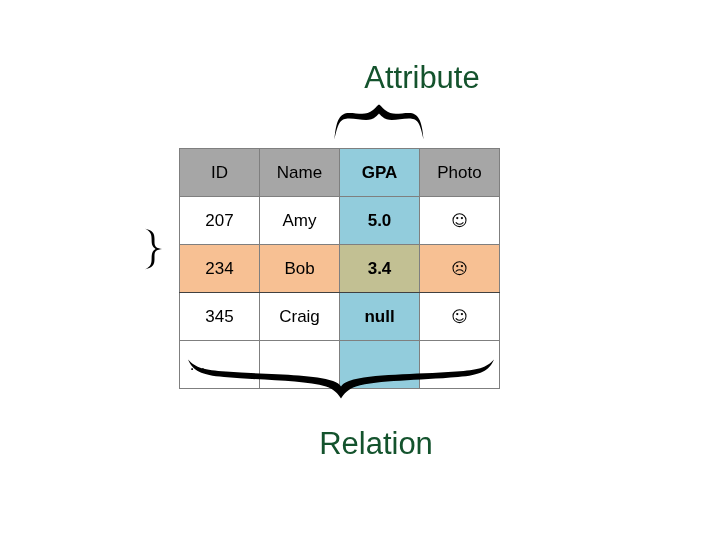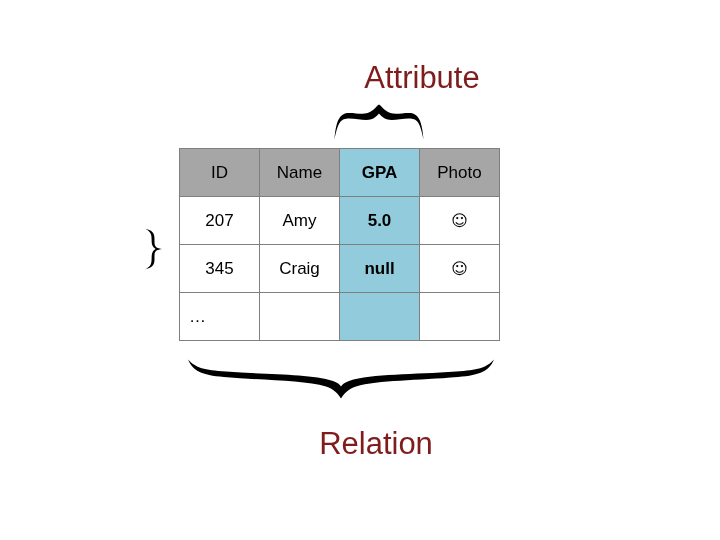--- a/index.html
+++ b/index.html
@@ -15,21 +15,21 @@
   }
   #stage {
     position: relative;
     width: 720px;
     height: 540px;
   }
 
   
   .label {
     position: absolute;
-    color: #7f1d1d;
+    color: #14532d;
     font-weight: 400;
     white-space: nowrap;
     line-height: 1;
   }
   #attribute-label {
     left: 0;
     top: 62px;
     width: 720px;
     text-align: center;
     font-size: 31px;
@@ -168,20 +168,26 @@
         <th>Photo</th>
       </tr>
     </thead>
     <tbody>
       <tr>
         <td>207</td>
         <td>Amy</td>
         <td class="col-hl">5.0</td>
         <td class="cell-emoji">☺</td>
       </tr>
+      <tr class="row-hl">
+        <td>234</td>
+        <td>Bob</td>
+        <td class="col-hl">3.4</td>
+        <td class="cell-emoji">☹</td>
+      </tr>
       <tr>
         <td>345</td>
         <td>Craig</td>
         <td class="col-hl">null</td>
         <td class="cell-emoji">☺</td>
       </tr>
       <tr>
         <td class="cell-ellipsis">…</td>
         <td></td>
         <td class="col-hl"></td>

